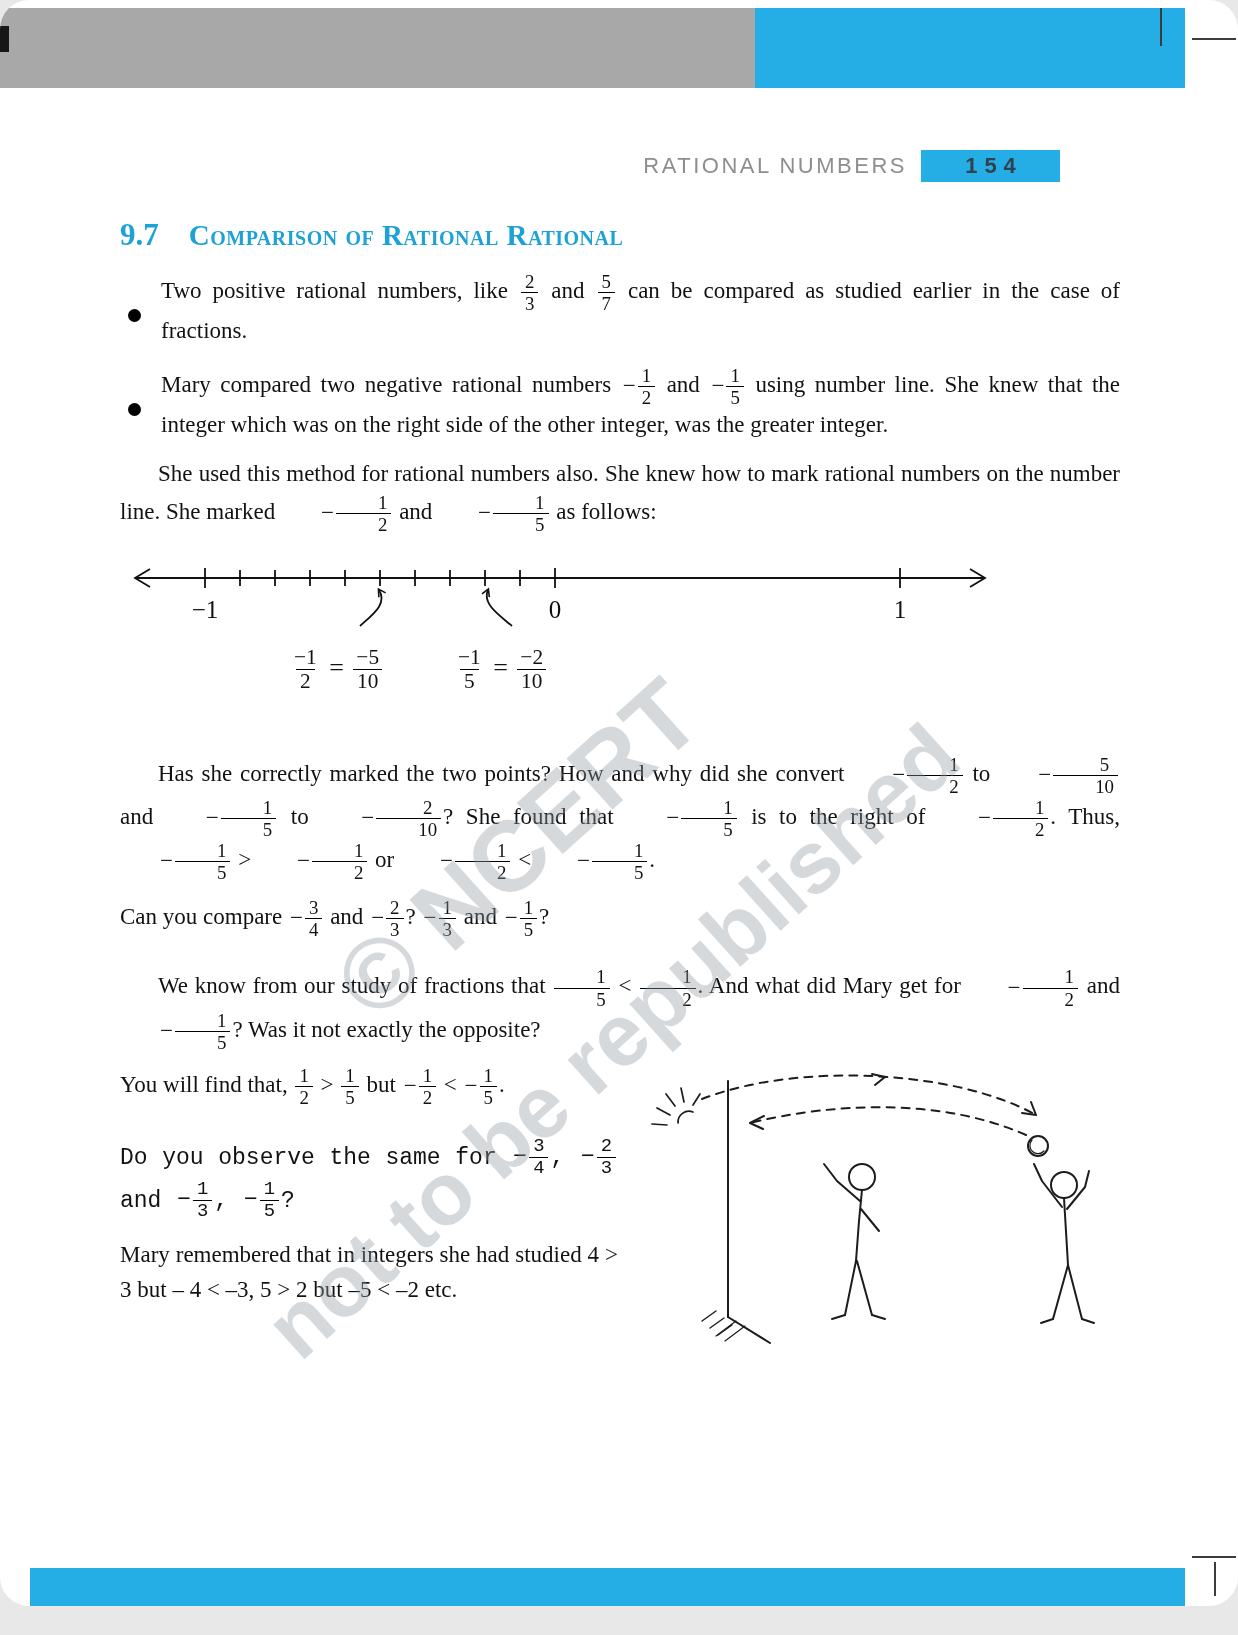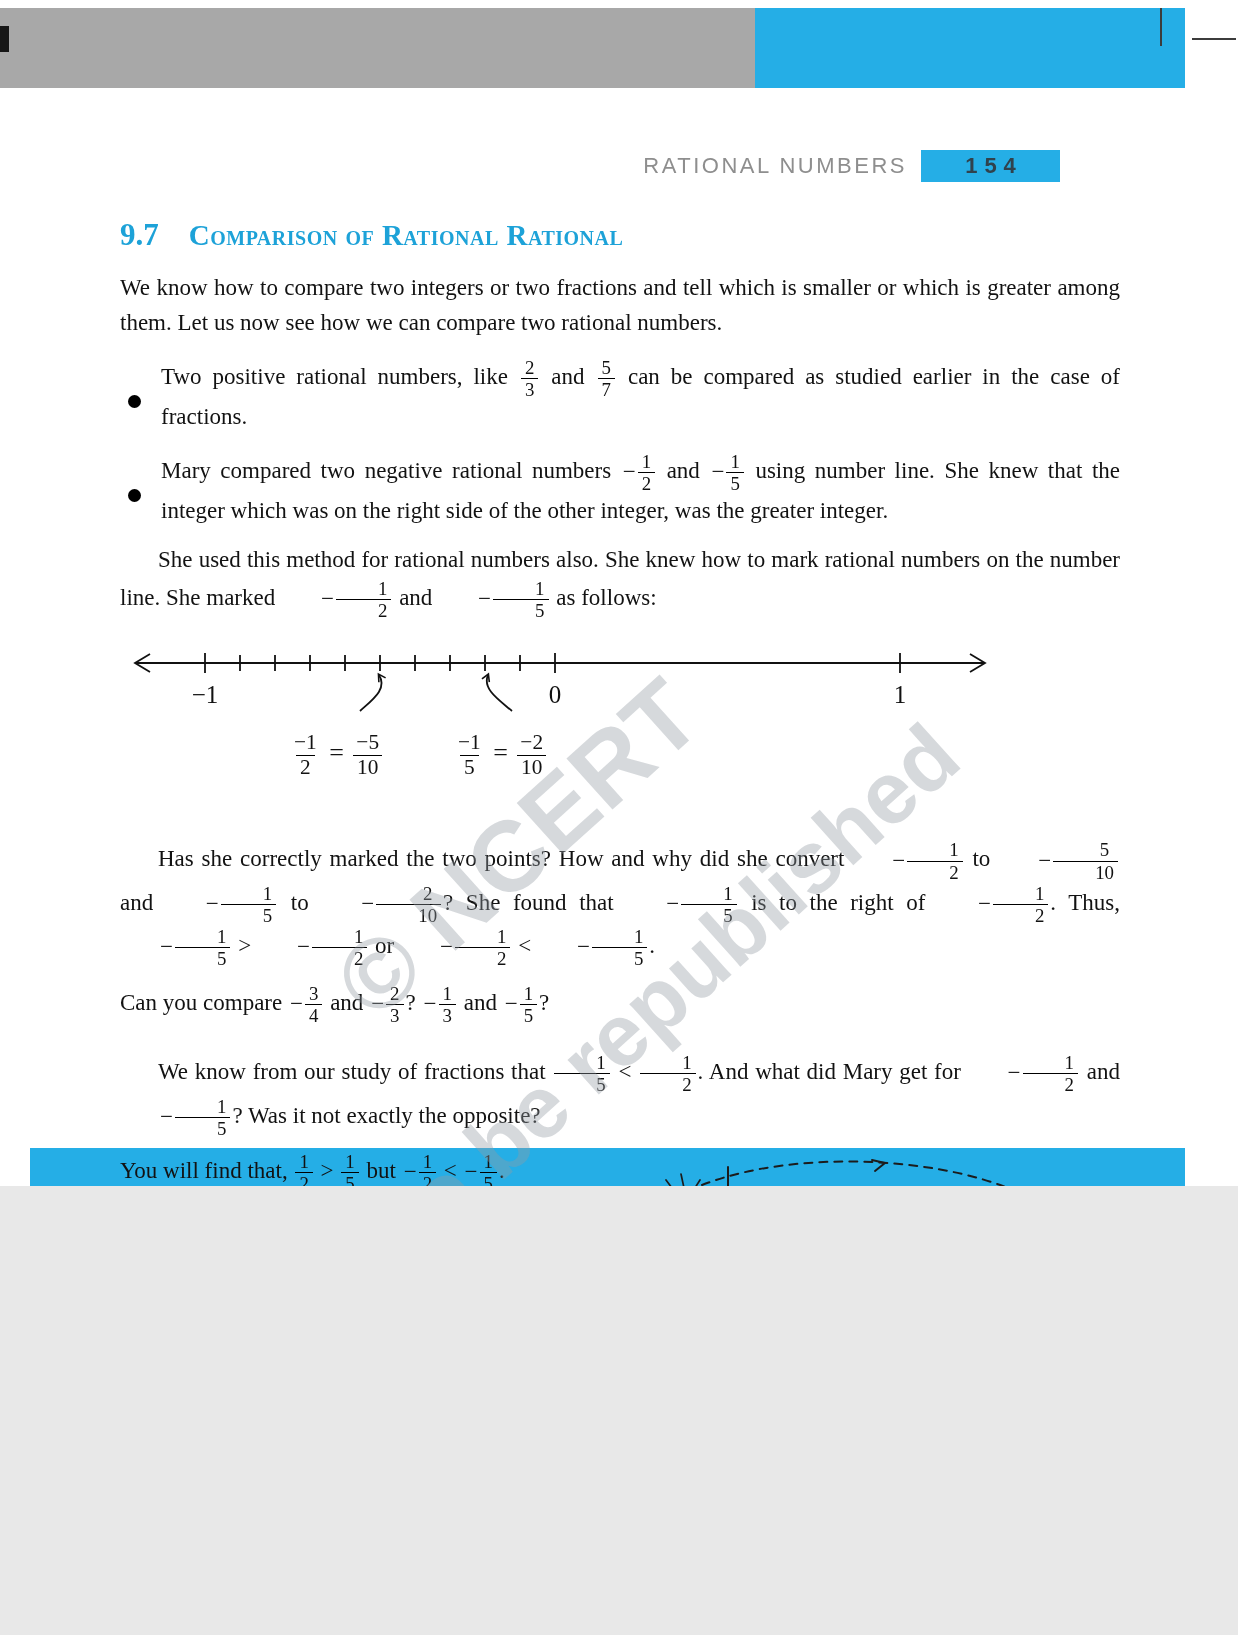--- a/index.html
+++ b/index.html
@@ -1,19 +1,19 @@
 <!DOCTYPE html>
 <html><head>
 <meta charset="utf-8">
 <style>
   html,body{margin:0;padding:0;background:#e8e8e8;}
   .page{
-    position:relative; width:1238px; height:1186px; margin:0 auto;
+    position:relative; width:1238px; height:1606px; margin:0 auto;
     background:#ffffff; overflow:hidden;
-    font-family:"Liberation Serif", serif; font-size:23px; color:#121212;
+    font-family:"Liberation Serif", serif; font-size:23px; color:#121212;border-radius:29px;
   }
   
   .band-top{position:absolute; top:8px; left:0; width:1185px; height:80px; display:flex;}
   .band-gray{width:755px; height:100%; background:#a8a8a8;}
   .band-cyan{flex:1; height:100%; background:#25aee6;}
   .reg-notch{position:absolute; left:0; top:26px; width:9px; height:26px; background:#161616;}
   .band-bottom{position:absolute; left:30px; width:1155px; bottom:0; height:38px; background:#25aee6;}
   .crop{position:absolute; background:#3c3c3c;}
   .crop-tr-v{left:1160px; top:8px; width:2px; height:38px;}
   .crop-tr-h{left:1192px; top:38px; width:44px; height:2px;}
@@ -93,21 +93,20 @@
       <span>154</span>
     </span>
   </div>
 
   <div class="main">
 
     <h2 class="section-heading">
       <span class="sec-num">9.7</span><span class="sec-title">Comparison of Rational Rational</span>
     </h2>
 
-    <p class="para">We know how to compare two integers or two fractions and tell which is smaller or which is greater among them. Let us now see how we can compare two rational numbers.</p>
 
     <div class="bullet">
       <span class="dot"></span>
       <span class="btext">Two positive rational numbers, like <span class="frac">
             <span class="stack">
               <span class="num">2</span>
               <span class="den">3</span>
             </span>
           </span> and <span class="frac">
             <span class="stack">

